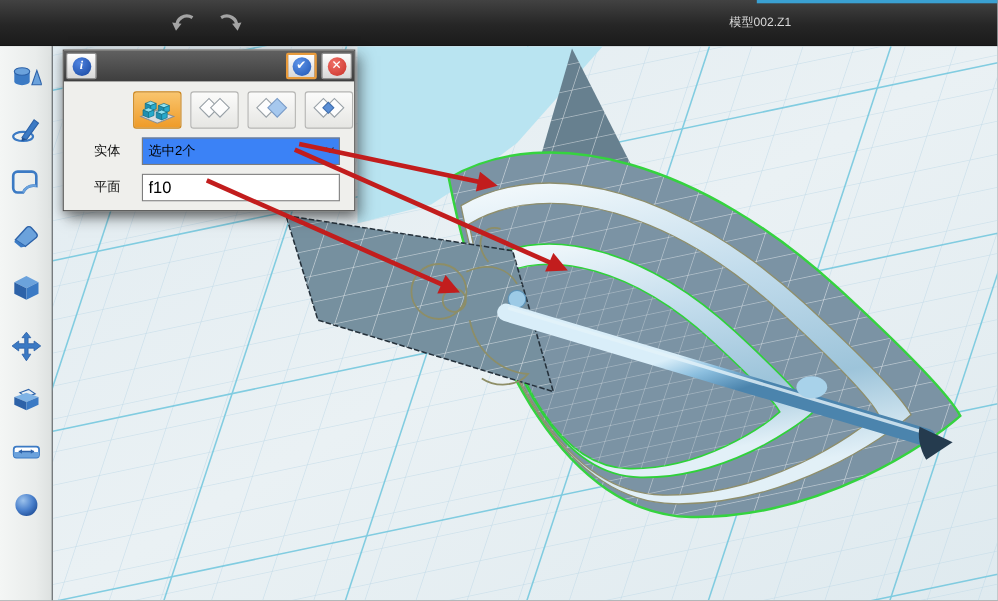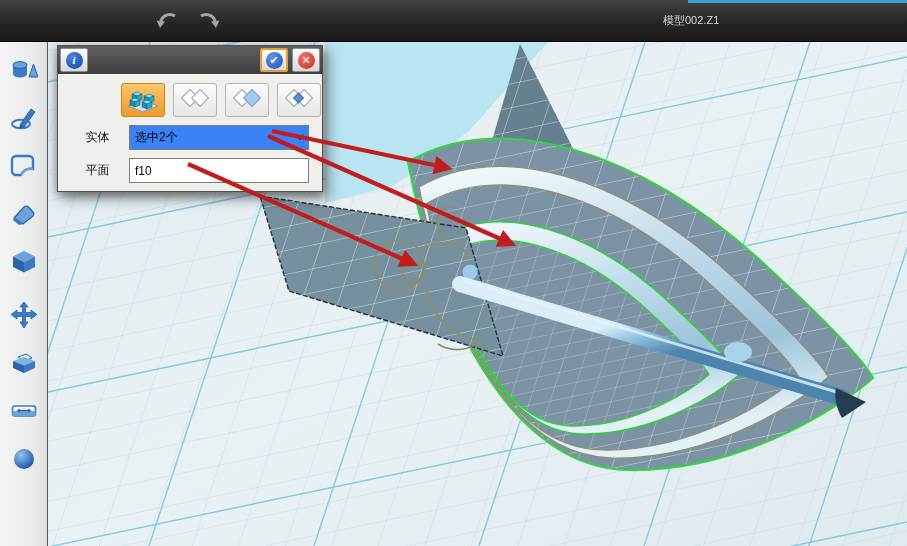--- a/index.html
+++ b/index.html
@@ -44,21 +44,21 @@
   #mode-row{margin:9px 0 0 63px;display:flex;gap:8px;}
   .mode-btn{width:44px;height:34px;border:1px solid #b5b5b3;border-radius:3px;
     background:linear-gradient(#fbfbfa,#e6e6e3);display:flex;align-items:center;justify-content:center;cursor:pointer;}
   .mode-btn.active{background:linear-gradient(#f9c56e,#ef9b28);border-color:#cc861c;}
   .field-row{display:flex;align-items:center;margin:8px 0 0 8px;}
   .field-label{width:63px;font-size:12px;color:#111;text-align:center;}
   .dropdown{width:180px;height:25px;border:1px solid #7d7d7d;background:#3b82f6;
     display:flex;align-items:center;justify-content:space-between;padding:0 5px;font-size:12px;cursor:pointer;}
   .dd-chevron{color:#333;font-size:10px;transform:scaleX(1.6);}
   .text-input{width:180px;height:25px;border:1px solid #7d7d7d;background:#fff;
-    font-size:12px;padding:0 5px;font-family:"Liberation Sans",sans-serif;}
+    font-size:15px;padding:0 5px;font-family:"Liberation Sans",sans-serif;}
 
   
   #overlay{position:absolute;left:0;top:0;width:907px;height:546px;pointer-events:none;}
 </style>
 </head>
 <body>
 
 <div id="stage">
 
   <div id="topbar">

